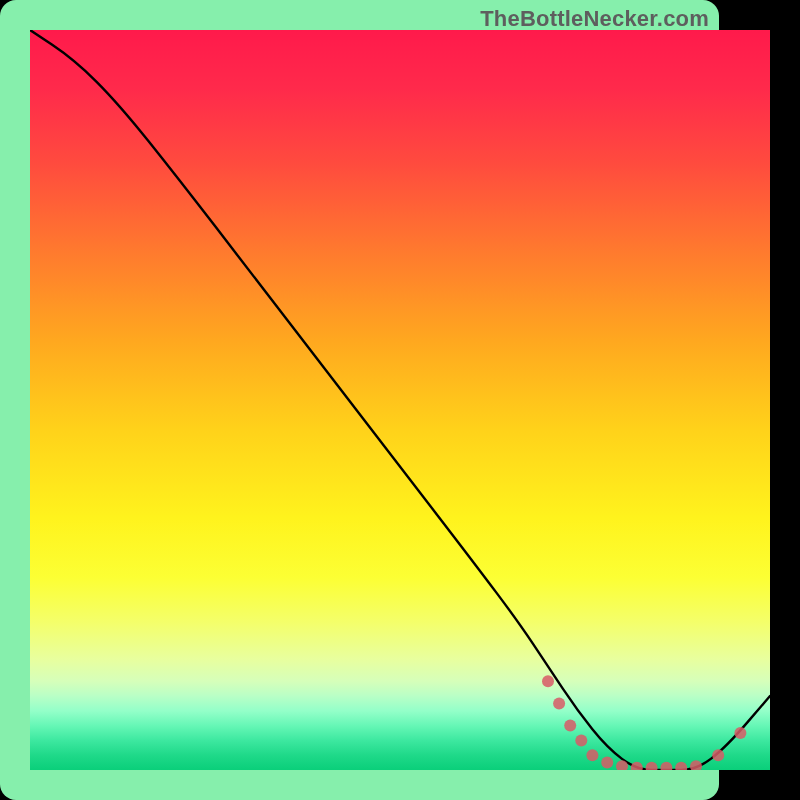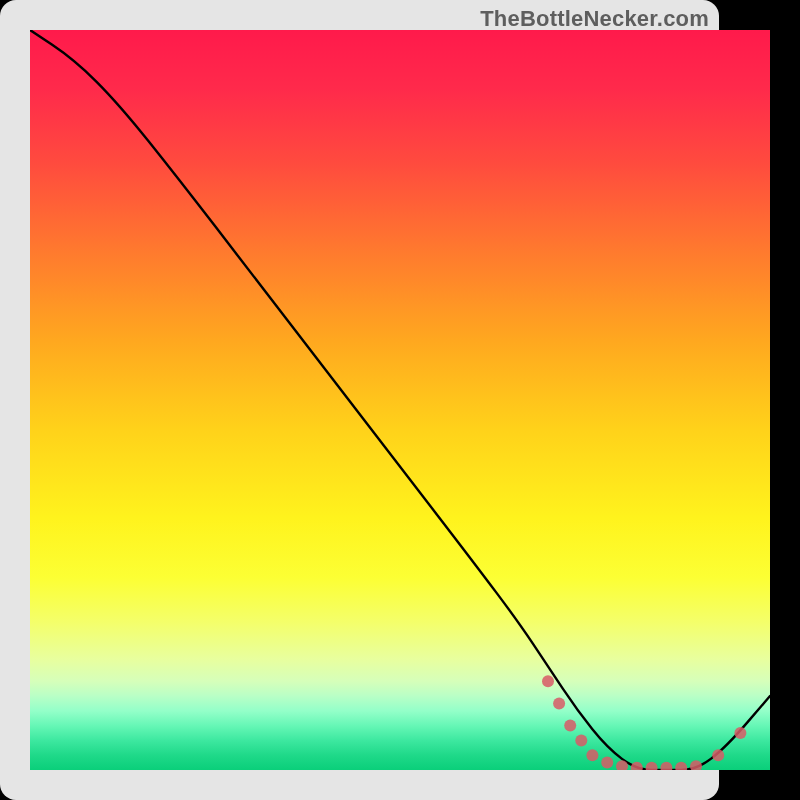--- a/index.html
+++ b/index.html
@@ -8,21 +8,21 @@
     width: 800px;
     height: 800px;
     background: #000;
     overflow: hidden;
     font-family: Arial, Helvetica, sans-serif;
   }
   .frame {
     position: relative;
     width: 719px;
     height: 800px;
-    background: #e5e5e5;
+    background: #86efac;
     border-radius: 16px;
   }
   .watermark {
     position: absolute;
     top: 6px;
     right: 10px;
     color: #5e5e5e;
     font-size: 22px;
     font-weight: 600;
     letter-spacing: 0.2px;

